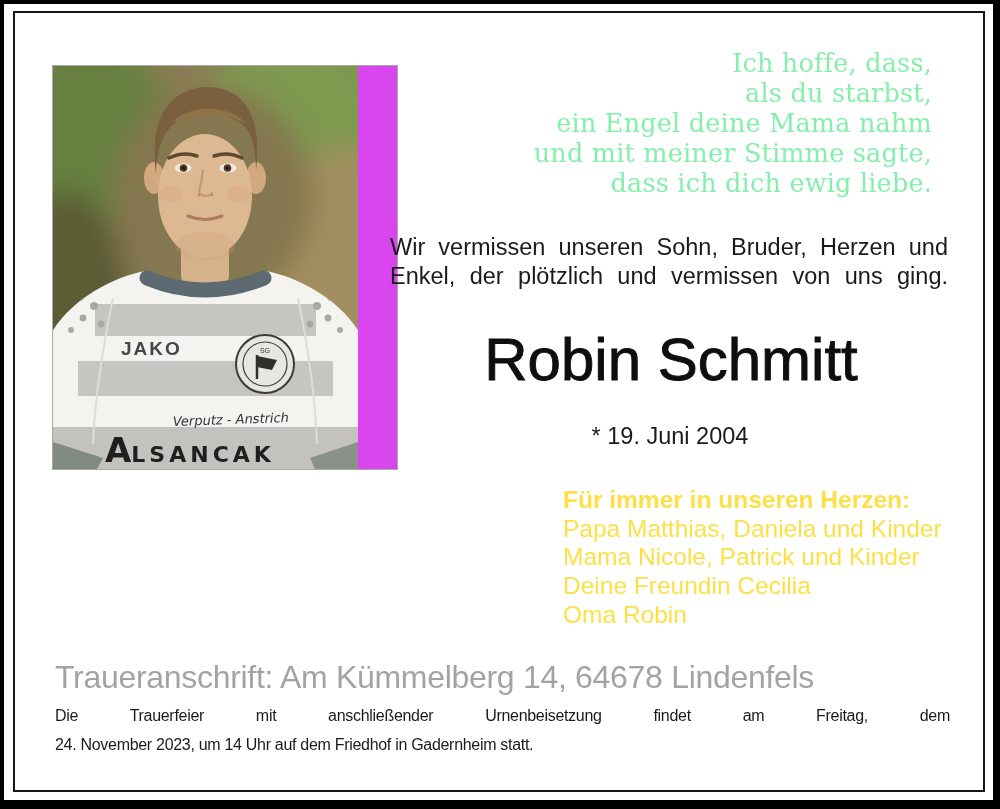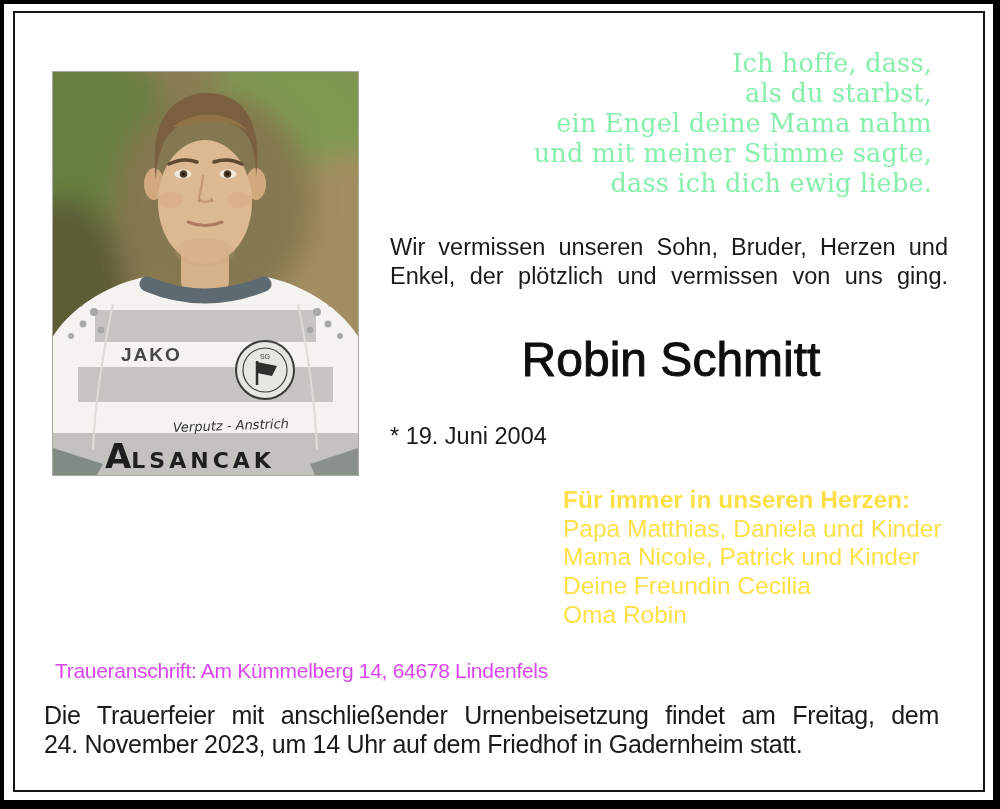--- a/index.html
+++ b/index.html
@@ -4,56 +4,56 @@
 <style>
   html,body{margin:0;padding:0;}
   body{
     width:1000px;height:809px;position:relative;background:#000;
     font-family:"Liberation Sans",sans-serif;overflow:hidden;
   }
   .card{position:absolute;left:4px;top:4px;width:989px;height:796px;background:#fff;}
   .inner-frame{position:absolute;left:9px;top:7px;right:8px;bottom:8px;border:2.5px solid #161616;}
 
   .photo{
-    position:absolute;left:53px;top:72px;width:305px;height:403px;
+    position:absolute;left:53px;top:66px;width:344px;height:403px;
     outline:1px solid #a9a9a5;background:#d946ef;
   }
   .photo svg{display:block;}
 
   .poem{
     position:absolute;top:48px;right:68px;text-align:right;
     font-family:"DejaVu Serif",serif;
     font-size:25.5px;line-height:30px;color:#86efac;letter-spacing:.2px;
   }
 
   .intro{position:absolute;left:390px;top:233px;width:558px;
     font-size:23.5px;line-height:28.5px;color:#1a1a1a;}
   .intro .jline{text-align:justify;text-align-last:justify;}
 
   .name{
     position:absolute;left:388px;top:322px;width:566px;text-align:center;
-    font-size:48px;line-height:76px;color:#0e0e0e;white-space:nowrap;
+    font-size:60px;line-height:76px;color:#0e0e0e;white-space:nowrap;
     -webkit-text-stroke:0.9px #0e0e0e;
   }
 
   .dates{
     position:absolute;left:390px;top:423px;width:560px;
-    display:flex;justify-content:flex-start;gap:23px;
+    display:flex;justify-content:center;gap:23px;
     font-size:23.5px;color:#1a1a1a;
   }
 
   .remembrance{position:absolute;left:563px;top:486px;
     font-size:24.5px;line-height:28.7px;color:#fde047;}
   .remembrance .title{font-weight:bold;}
 
   .address{position:absolute;left:55px;top:659px;
-    font-size:21px;color:#d946ef;letter-spacing:-0.3px;}
-
-  .ceremony{position:absolute;left:44px;top:701px;width:895px;
-    font-size:25px;line-height:29px;color:#1a1a1a;letter-spacing:-0.3px;}
+    font-size:32px;color:#a3a3a3;letter-spacing:-0.3px;}
+
+  .ceremony{position:absolute;left:55px;top:701px;width:895px;
+    font-size:16px;line-height:29px;color:#1a1a1a;letter-spacing:-0.3px;}
   .ceremony .jline{text-align:justify;text-align-last:justify;}
 
   .svg-label{font-family:"Liberation Sans",sans-serif;}
   .svg-script{font-family:"DejaVu Sans",sans-serif;}
 </style>
 </head>
 <body>
 
 <div class="card">
   <div class="inner-frame"></div>

